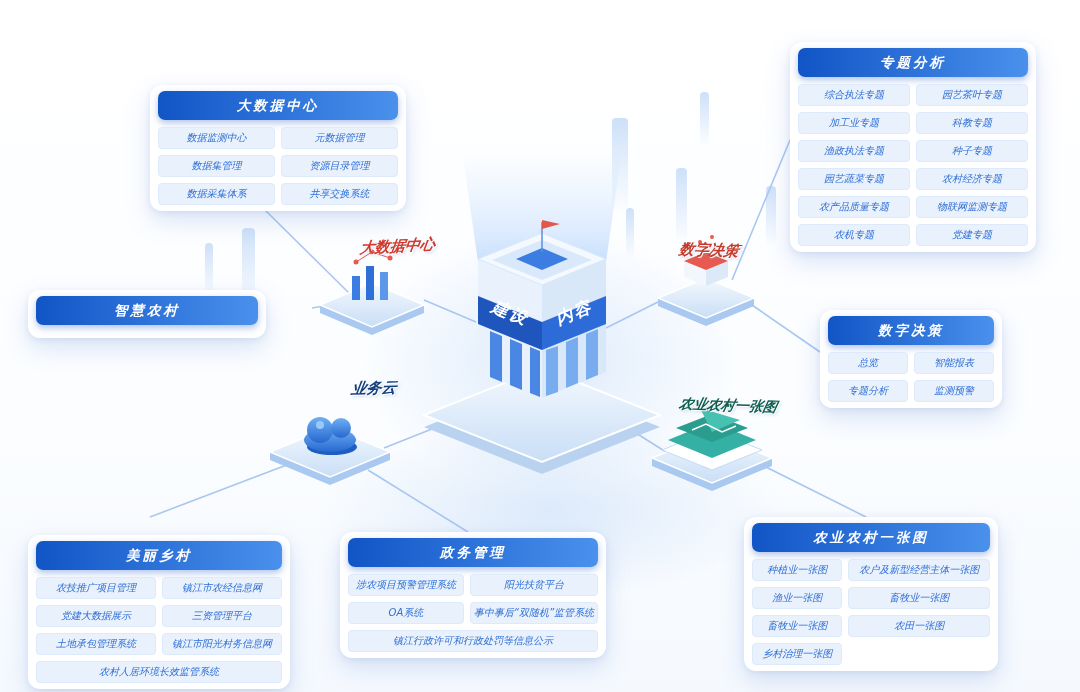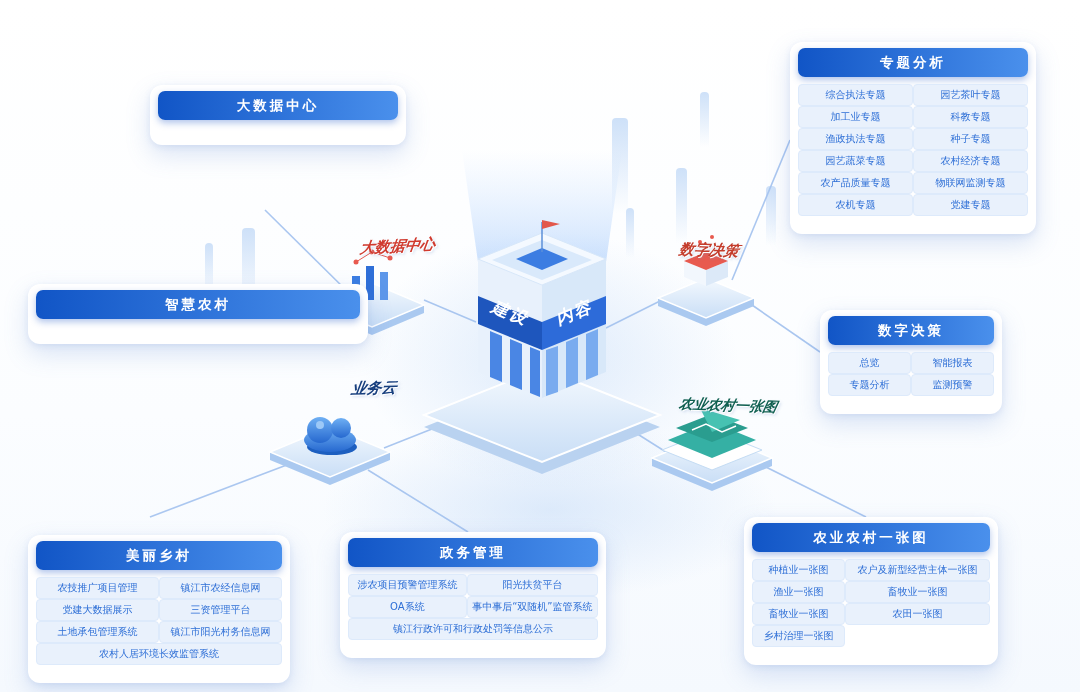--- a/index.html
+++ b/index.html
@@ -10,26 +10,26 @@
   .deco{position:absolute;border-radius:4px 4px 0 0;z-index:0;
     background:linear-gradient(180deg,rgba(203,223,248,.95),rgba(255,255,255,0));}
   .glowpatch{position:absolute;z-index:0;border-radius:50%;
     background:radial-gradient(ellipse at center,rgba(185,212,246,.45),rgba(255,255,255,0) 70%);}
   
   #artwork{position:absolute;left:0;top:0;z-index:1;}
   #artwork text{font-family:"DejaVu Sans","Liberation Sans",sans-serif;}
   .tower-text{fill:#ffffff;font-weight:bold;font-style:italic;font-size:17px;letter-spacing:2px;text-anchor:middle;}
   
   .panel{position:absolute;z-index:5;background:#ffffff;border-radius:12px;
-    padding:6px 8px 18px;box-sizing:border-box;
-    box-shadow:0 10px 24px rgba(96,137,208,.22),0 2px 6px rgba(96,137,208,.14);}
+    padding:6px 8px 6px;box-sizing:border-box;
+    box-shadow:0 10px 24px rgba(96,137,208,.22),0 2px 6px rgba(96,137,208,.14);font-style:italic;}
   .panel-header{background:linear-gradient(90deg,#1155c6,#4a90ec);color:#fff;text-align:center;
     font-weight:bold;font-size:13.5px;letter-spacing:3px;padding:6px 0 5px;border-radius:7px;
     box-shadow:0 3px 7px rgba(30,86,198,.35);margin-bottom:7px;}
-  .grid{display:grid;}
+  .grid{display:grid;gap:6px;}
   .c2{grid-template-columns:1fr 1fr;}
   .c2-smart{grid-template-columns:.88fr 1.12fr;}
   .c2-map{grid-template-columns:.78fr 1.22fr;}
   .c2-gov{grid-template-columns:.95fr 1.05fr;}
   .pill{background:#e9f1fc;color:#2e6fd6;font-size:10px;line-height:1;text-align:center;
     padding:5px 2px;border-radius:4px;white-space:nowrap;overflow:hidden;border:1px solid #ddeafb;}
   .pill.full{grid-column:1 / -1;}
   
   .node-label{position:absolute;z-index:6;font-weight:bold;font-style:italic;text-align:center;
     text-shadow:1px 1px 0 #ffffff,2px 2px 3px rgba(120,150,200,.35);transform:skewX(-10deg);}
@@ -165,41 +165,49 @@
     </g>
   </svg>
 
   <div class="node-label" id="nl-bigdata">大数据中心</div>
   <div class="node-label" id="nl-decision">数字决策</div>
   <div class="node-label" id="nl-cloud">业务云</div>
   <div class="node-label" id="nl-onemap">农业农村一张图</div>
 
   <section class="panel" style="left:150px;top:85px;width:256px;">
     <header class="panel-header">大数据中心</header>
+    <div class="grid c2">
+      <div class="pill">数据监测中心</div>
+      <div class="pill">元数据管理</div>
+      <div class="pill">数据集管理</div>
+      <div class="pill">资源目录管理</div>
+      <div class="pill">数据采集体系</div>
+      <div class="pill">共享交换系统</div>
+    </div>
   </section>
 
   <section class="panel" style="left:790px;top:42px;width:246px;">
     <header class="panel-header">专题分析</header>
     <div class="grid c2">
       <div class="pill">综合执法专题</div>
       <div class="pill">园艺茶叶专题</div>
       <div class="pill">加工业专题</div>
       <div class="pill">科教专题</div>
       <div class="pill">渔政执法专题</div>
       <div class="pill">种子专题</div>
       <div class="pill">园艺蔬菜专题</div>
       <div class="pill">农村经济专题</div>
       <div class="pill">农产品质量专题</div>
       <div class="pill">物联网监测专题</div>
       <div class="pill">农机专题</div>
       <div class="pill">党建专题</div>
     </div>
   </section>
 
-  <section class="panel" style="left:28px;top:284px;width:340px;">
+  <section class="panel" style="left:28px;top:290px;width:238px;">
     <header class="panel-header">智慧农村</header>
   </section>
 
   <section class="panel" style="left:820px;top:310px;width:182px;">
     <header class="panel-header">数字决策</header>
     <div class="grid c2">
       <div class="pill">总览</div>
       <div class="pill">智能报表</div>
       <div class="pill">专题分析</div>
       <div class="pill">监测预警</div>

